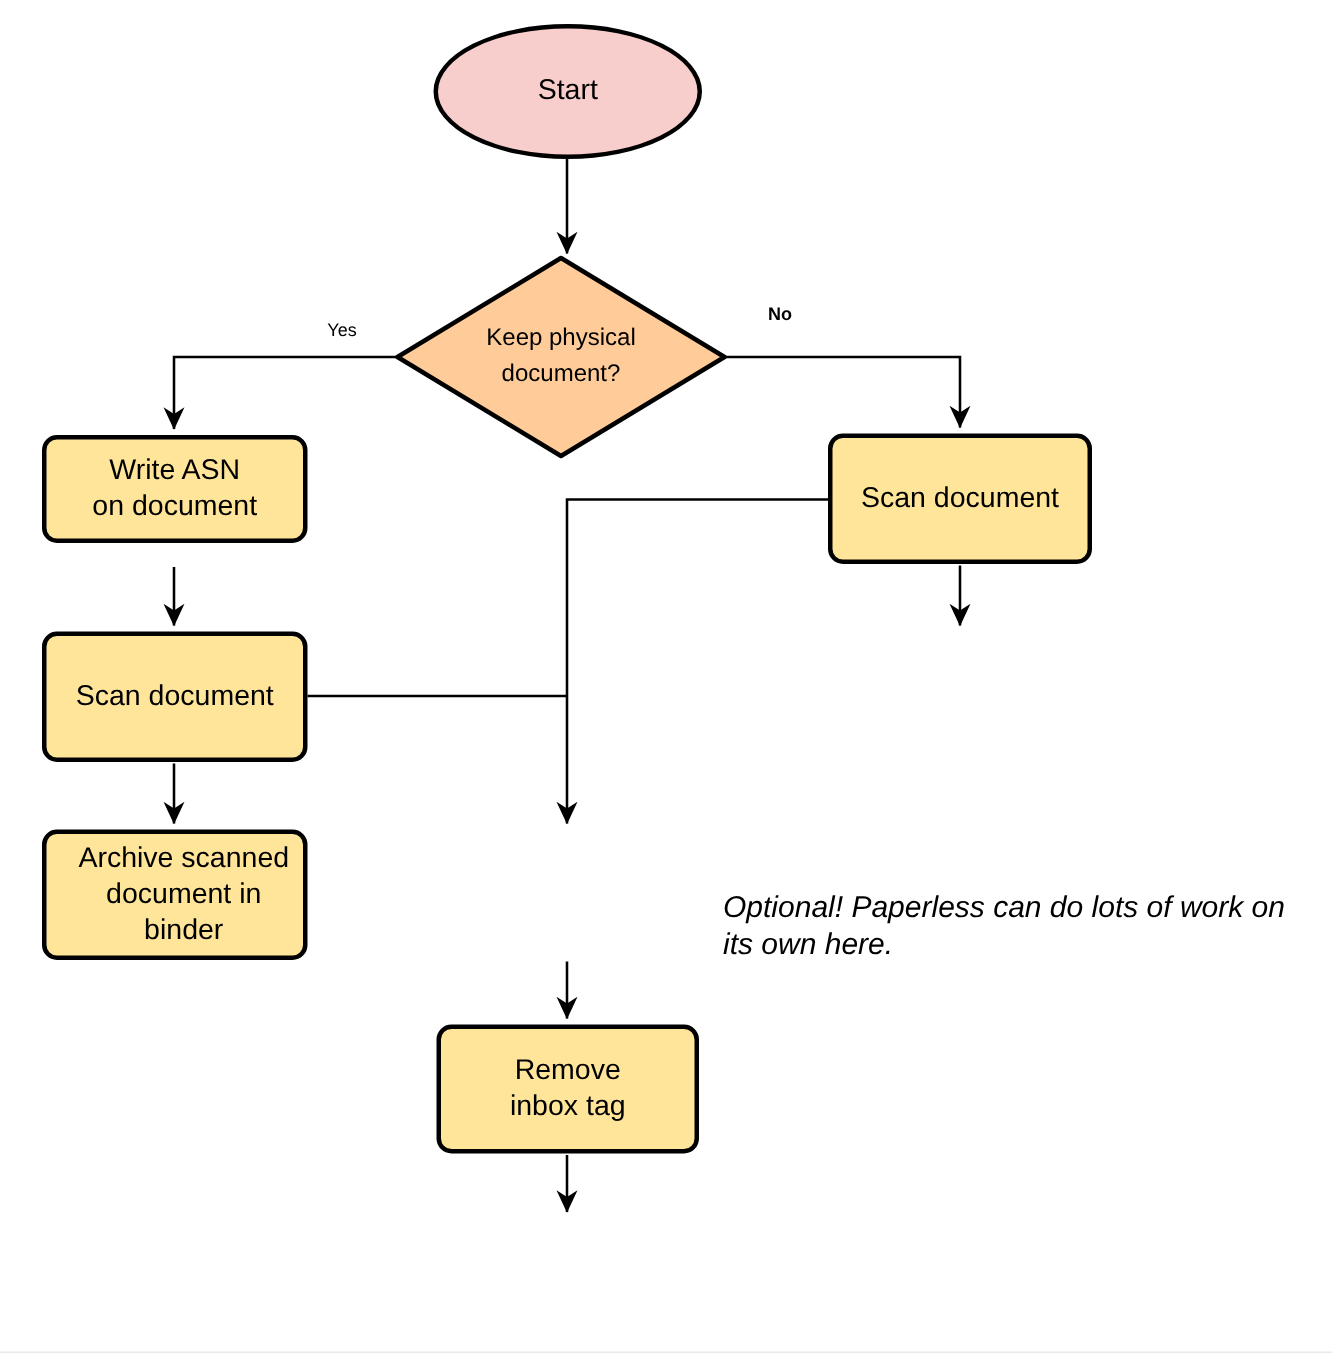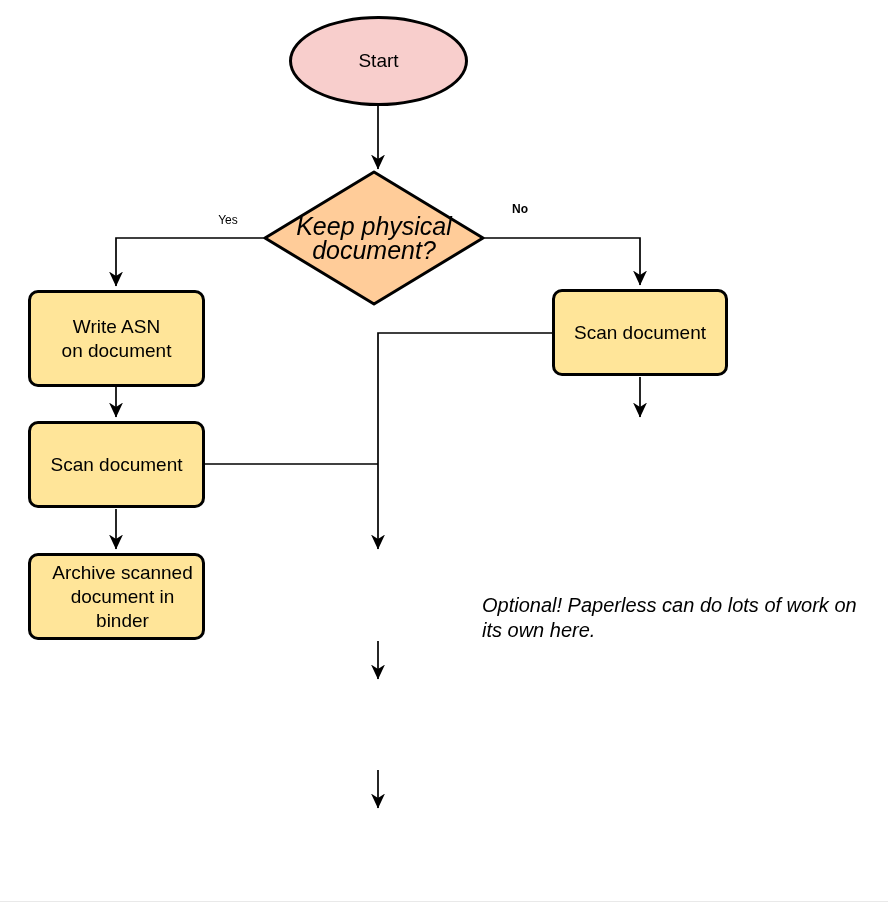--- a/index.html
+++ b/index.html
@@ -36,24 +36,23 @@
   .terminator {
     background: #F8CECC;
     border-radius: 50%;
   }
   .diamond-label {
     position: absolute;
     display: flex;
     align-items: center;
     justify-content: center;
     text-align: center;
-    font-size: 25px;
+    font-size: 16px;
     line-height: 24px;
     white-space: pre-line;
-    font-style: italic;
   }
   .edge-label {
     position: absolute;
     font-size: 12px;
     line-height: 19px;
     text-align: center;
   }
   .note {
     position: absolute;
     font-style: italic;
@@ -64,21 +63,21 @@
   .page-edge {
     position: absolute;
     left: 0; right: 0;
     top: 901px;
     height: 1px;
     background: #e9e9e9;
   }
 
   
   .n-start      { left: 289px; top: 16px;  width: 179px; height: 90px; }
-  .n-write-asn  { left: 28px;  top: 290px; width: 177px; height: 97px; }
+  .n-write-asn  { left: 28px;  top: 290px; width: 177px; height: 72px; }
   .n-scan-left  { left: 28px;  top: 421px; width: 177px; height: 87px; }
   .n-archive    { left: 28px;  top: 553px; width: 177px; height: 87px; padding-left: 12px; }
   .n-scan-right { left: 552px; top: 289px; width: 176px; height: 87px; }
   .n-trash      { left: 552px; top: 421px; width: 176px; height: 87px; }
   .n-perform    { left: 290px; top: 553px; width: 177px; height: 87px; }
   .n-remove     { left: 291px; top: 683px; width: 175px; height: 86px; }
   .n-end        { left: 289px; top: 812px; width: 177px; height: 83px; }
   .l-decision   { left: 284px; top: 214px; width: 180px; height: 48px; }
   .l-yes        { left: 203px; top: 211px; width: 50px; }
   .l-no         { left: 495px; top: 200px; width: 50px; font-weight: bold; }
@@ -128,17 +127,19 @@
 document in
 binder</div>
 
   <div class="node process n-scan-right">Scan document</div>
 
 
 
   <div class="note n-note">Optional! Paperless can do lots of work on
 its own here.</div>
 
+  <div class="node process n-remove">Remove
+inbox tag</div>
 
 
   <div class="page-edge"></div>
 
 </div>
 
 </body></html>

